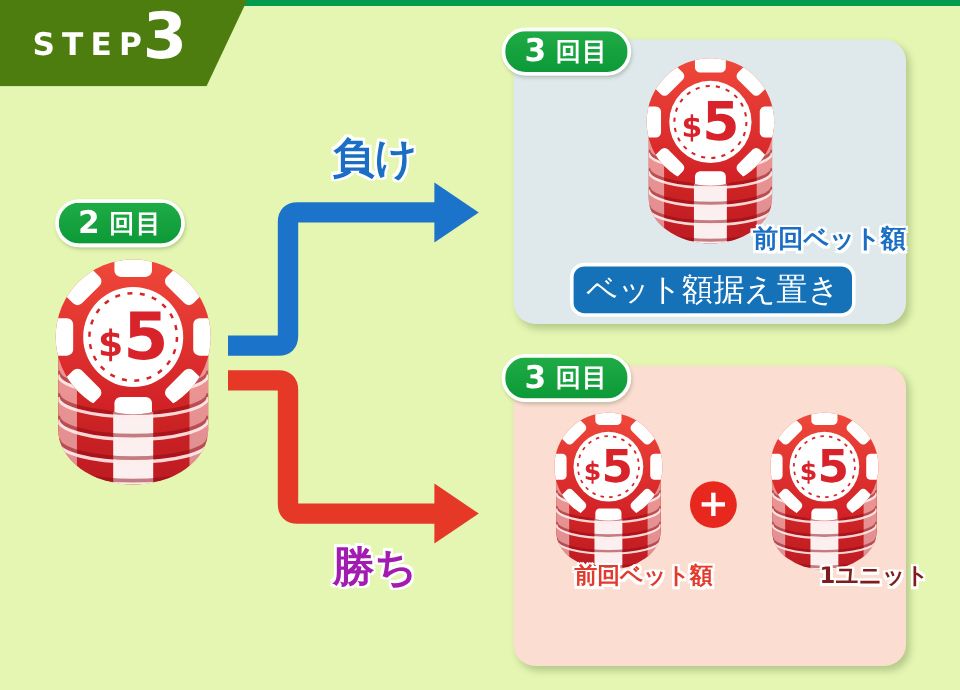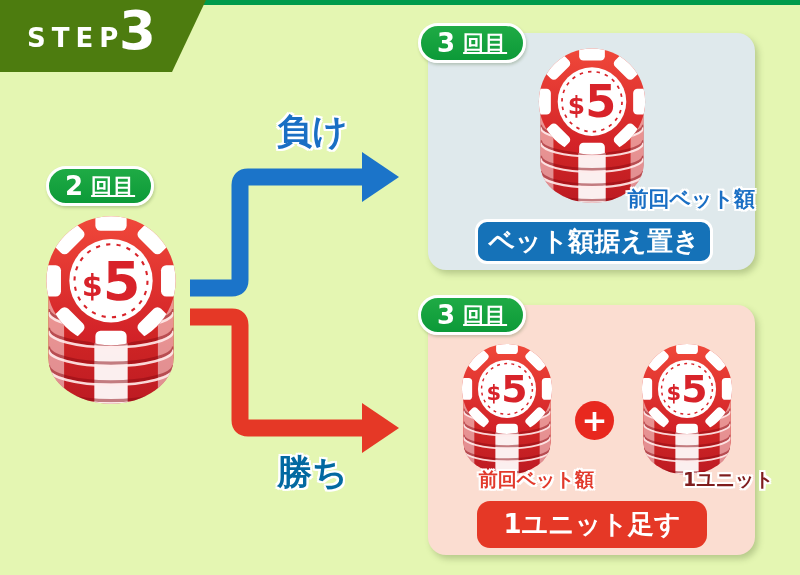--- a/index.html
+++ b/index.html
@@ -23,47 +23,47 @@
   }
 
   .pill{
     position:absolute;display:flex;align-items:center;
     background:linear-gradient(180deg,#1fab45,#0c9a38);
     border:3px solid #fff;border-radius:24px;color:#fff;font-weight:bold;
     height:40px;padding:0 16px;box-sizing:border-box;
     box-shadow:1px 2px 3px rgba(60,90,40,.25);z-index:4;
   }
   .pill .num{font-size:26px;margin-right:8px;}
-  .pill .suf{font-size:21px;letter-spacing:1px;text-decoration:underline;}
+  .pill .suf{font-size:21px;letter-spacing:1px;}
   .pill-round2{left:46px;top:166px;}
   .pill-panel{left:-10px;top:-10px;}
 
   .arrows{position:absolute;left:0;top:0;z-index:1;}
   .branch-label{position:absolute;font-size:35px;font-weight:bold;z-index:2;}
   .lose-label{left:277px;top:108px;color:#1a6fc4;}
-  .win-label{left:277px;top:449px;color:#0369a1;}
+  .win-label{left:277px;top:449px;color:#a21caf;}
 
   .chip-svg{position:absolute;}
   .chip-left{left:38px;top:212px;width:146px;height:198px;z-index:3;}
   .chip-lose{left:104px;top:12px;width:120px;height:163px;z-index:1;}
   .chip-win1{left:28px;top:36px;width:102px;height:138px;z-index:1;}
   .chip-win2{left:208px;top:36px;width:102px;height:138px;z-index:1;}
 
   .panel{position:absolute;border-radius:18px;box-shadow:3px 4px 6px rgba(70,90,40,.28);z-index:2;}
   .panel-lose{left:428px;top:33px;width:327px;height:237px;background:#dfe9ec;}
   .panel-win{left:428px;top:305px;width:327px;height:250px;background:#fbddd1;}
 
   .caption{position:absolute;font-weight:bold;text-align:right;z-index:5;white-space:nowrap;}
   .caption-lose{left:0;right:0;top:152px;font-size:21px;color:#1a6fc4;}
   .caption-win1{left:-6px;width:172px;top:162px;font-size:19px;color:#e23a2c;}
   .caption-win2{left:174px;width:172px;top:162px;font-size:19px;color:#7f1d1d;}
 
   .action-btn{
     position:absolute;display:flex;align-items:center;justify-content:center;
-    color:#fff;font-weight:bold;box-sizing:border-box;z-index:5;white-space:nowrap;
+    color:#fff;font-weight:normal;box-sizing:border-box;z-index:5;white-space:nowrap;
   }
   .btn-lose{left:47px;top:186px;width:238px;height:45px;background:#1572b8;
     border:3px solid #fff;border-radius:12px;font-size:26px;}
   .btn-win{left:49px;top:196px;width:230px;height:47px;background:#e53826;
     border-radius:13px;font-size:26px;}
 
   .plus-badge{
     position:absolute;left:147px;top:96px;width:39px;height:39px;border-radius:50%;
     background:#e8281e;color:#fff;font-size:31px;font-weight:bold;line-height:1;
     display:flex;align-items:center;justify-content:center;z-index:5;
@@ -186,16 +186,15 @@
     </svg>
     <div class="plus-badge">+</div>
     <svg class="chip-svg chip-win2" viewBox="0 0 140 190">
       <use href="#chip-art"></use>
       <text x="70" y="84" text-anchor="middle" fill="#d8232a" font-weight="bold">
         <tspan font-size="29" dy="-3">$</tspan><tspan font-size="52" dy="3">5</tspan>
       </text>
     </svg>
     <div class="caption caption-win1 outline-w">前回ベット額</div>
     <div class="caption caption-win2 outline-w">1ユニット</div>
-    <div class="action-btn btn-win">1ユニット足す</div>
   </div>
 
 </div>
 
 </body></html>

